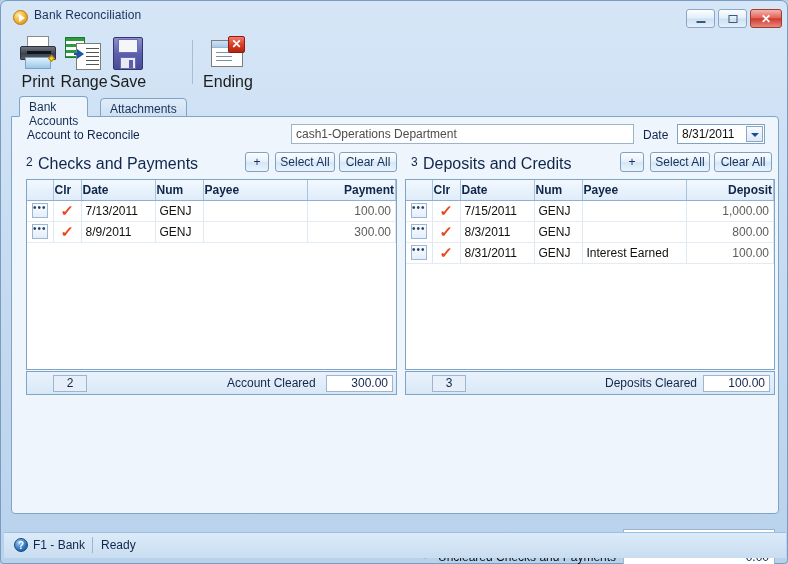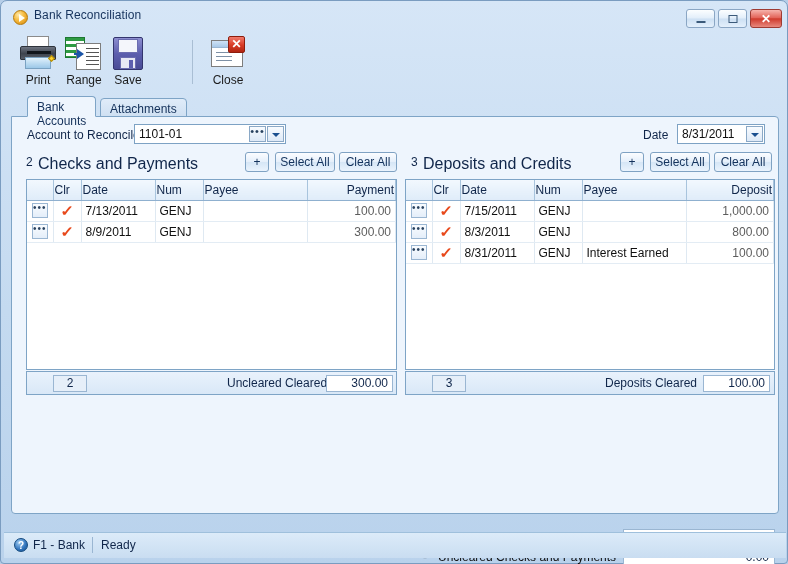--- a/index.html
+++ b/index.html
@@ -92,21 +92,21 @@
   }
   .tbtn .glyph {
     display: block;
     height: 36px;
     margin: 2px auto 0;
     position: relative;
     width: 40px;
   }
   .tbtn .lbl {
     display: block;
-    font-size: 12px;
+    font-size: 16px;
     color: #1c1c1c;
     margin-top: 1px;
   }
   #tb-print  { left: 6px; }
   #tb-range  { left: 52px; }
   #tb-save   { left: 96px; }
   #tb-recon  { left: 138px; }
   #tb-close  { left: 196px; }
   #tb-sep {
     position: absolute; left: 188px; top: 8px;
@@ -255,21 +255,21 @@
     position: absolute; top: 0;
     height: 21px;
     padding: 3px 9px 0;
     font-size: 12px;
     border: 1px solid #7ea4c6;
     border-radius: 4px 4px 0 0;
     color: #14315a;
     cursor: default;
   }
   .tab.active {
-    left: 12px;
+    left: 4px;
     background: #eef5fd;
     border-bottom: 1px solid #eef5fd;
     z-index: 3;
   }
   .tab.inactive {
     left: 85px;
     top: 2px;
     height: 19px;
     background: linear-gradient(180deg, #e0ecf9 0%, #cfe0f2 100%);
     z-index: 1;
@@ -373,21 +373,21 @@
     background: #fff;
     border: 1px solid #7ea4c6;
     overflow: hidden;
   }
   table.g { border-collapse: collapse; width: 100%; table-layout: fixed; }
   table.g th {
     height: 20px;
     background: linear-gradient(180deg, #f2f8fe 0%, #dfecf9 100%);
     border-right: 1px solid #a8c4dd;
     border-bottom: 1px solid #8fb0cf;
-    font-weight: normal;
+    font-weight: bold;
     font-size: 12px;
     color: #10264a;
     text-align: left;
     padding: 0 1px;
     white-space: nowrap;
   }
   table.g th.num { text-align: right; }
   table.g td {
     height: 21px;
     border-right: 1px solid #dfe9f2;
@@ -556,39 +556,35 @@
     </div>
 
 
     <div id="tb-sep"></div>
 
     <div class="tbtn" id="tb-close">
       <span class="glyph ic-close">
         <span class="win"></span>
             <span class="x">✕</span>
       </span>
-      <span class="lbl">Close</span>
+      <span class="lbl">Ending</span>
     </div>
   </div>
 
   <div id="content">
 
     <div id="tabstrip">
       <div class="tab active">Bank Accounts</div>
       <div class="tab inactive">Attachments</div>
     </div>
 
     <div id="panel">
 
       <div id="acct-label">Account to Reconcile</div>
-      <div id="acct-combo">
-        <span id="acct-value">1101-01</span>
-        <span class="btn-ellipsis">•••</span>
-        <span class="btn-dropdown"></span>
-      </div>
+      <div id="acct-name">cash1-Operations Department</div>
       <div id="date-label">Date</div>
       <div id="date-combo">
         <span id="date-value">8/31/2011</span>
         <span class="btn-dropdown"></span>
       </div>
 
       <div class="sec-head" style="left:0;width:380px;">
         <span class="sec-count" style="left:14px;">2</span>
         <span class="sec-title" style="left:26px;">Checks and Payments</span>
         <span class="sm-btn" style="left:233px;width:24px;">+</span>
@@ -624,21 +620,21 @@
               <td>GENJ</td>
               <td></td>
               <td class="amt">300.00</td>
             </tr>
           </tbody>
         </table>
       </div>
 
       <div class="gfoot" style="left:14px;top:254px;width:371px;">
         <span class="cnt">2</span>
-        <span class="lab" style="left:200px;">Uncleared Cleared</span>
+        <span class="lab" style="left:200px;">Account Cleared</span>
         <span class="val" style="left:299px;width:67px;">300.00</span>
       </div>
 
       <div class="sec-head" style="left:385px;width:380px;">
         <span class="sec-count" style="left:14px;">3</span>
         <span class="sec-title" style="left:26px;">Deposits and Credits</span>
         <span class="sm-btn" style="left:223px;width:24px;">+</span>
         <span class="sm-btn" style="left:253px;width:60px;">Select All</span>
         <span class="sm-btn" style="left:317px;width:58px;">Clear All</span>
       </div>

